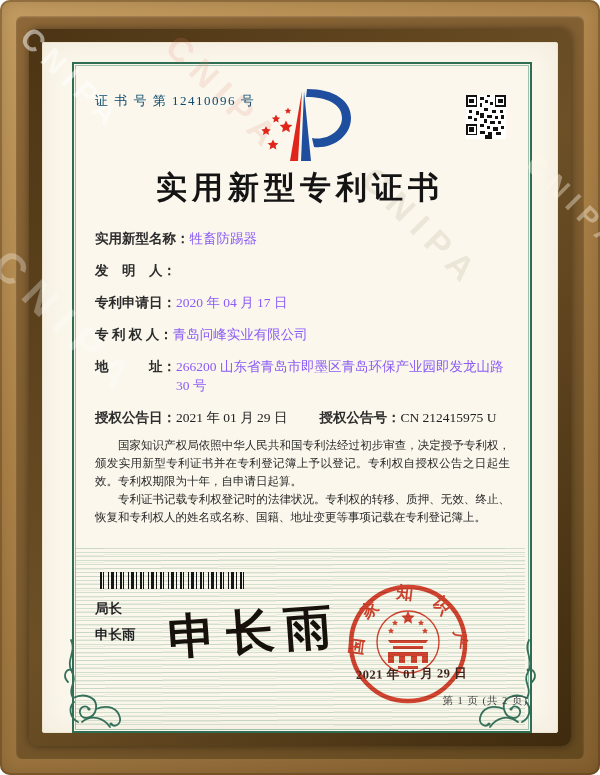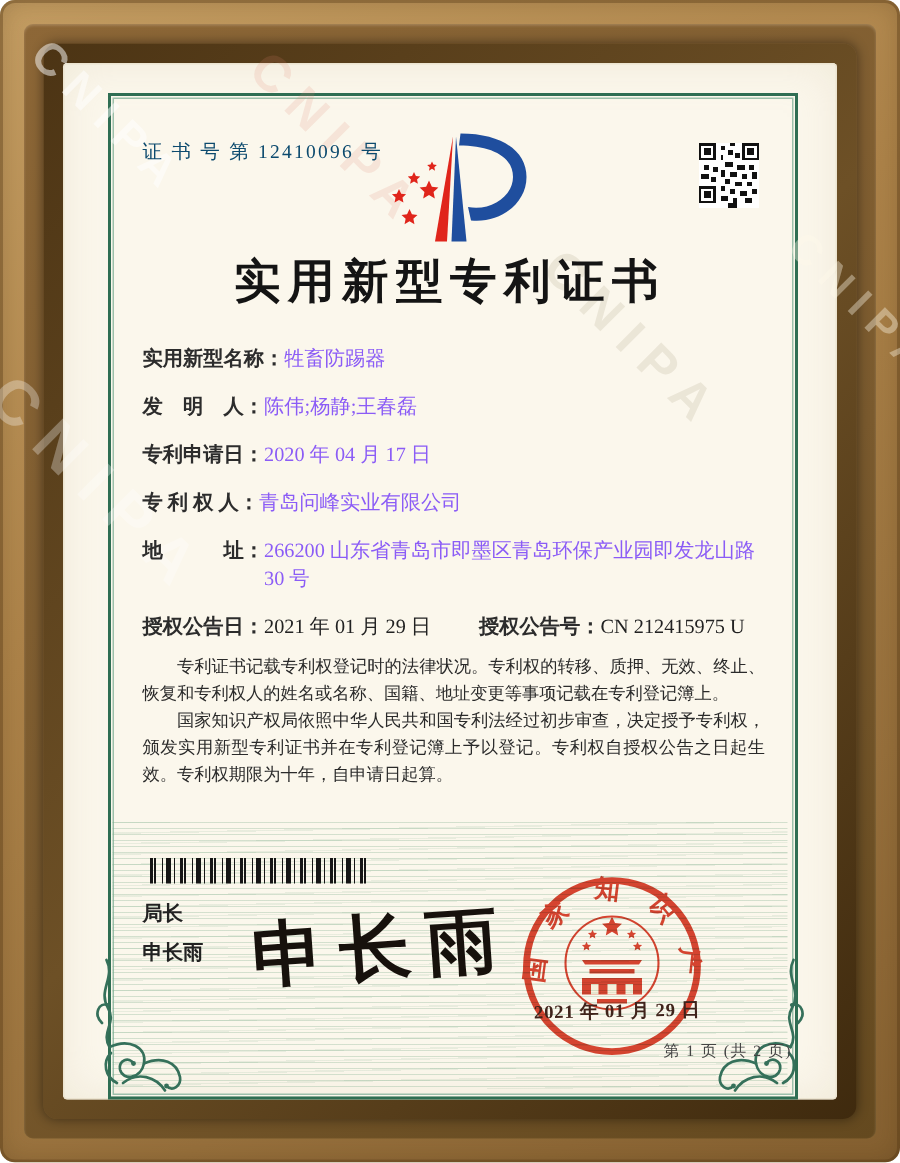--- a/index.html
+++ b/index.html
@@ -158,43 +158,42 @@
 
 <div class="title">实用新型专利证书</div>
 
 <div class="content">
   <div class="row">
     <span class="lbl">实用新型名称：</span>
     <span class="val">牲畜防踢器</span>
   </div>
   <div class="row">
     <span class="lbl">发　明　人：</span>
-    <span class="val">陈伟;杨静;王春磊</span>
   </div>
   <div class="row">
     <span class="lbl">专利申请日：</span>
     <span class="val">2020 年 04 月 17 日</span>
   </div>
   <div class="row">
     <span class="lbl">专 利 权 人：</span>
     <span class="val">青岛问峰实业有限公司</span>
   </div>
   <div class="row">
     <span class="lbl">地　　　址：</span>
     <span class="val">266200 山东省青岛市即墨区青岛环保产业园即发龙山路 30 号</span>
   </div>
   <div class="grantrow">
     <span class="lbl">授权公告日：</span>
     <span>2021 年 01 月 29 日</span>
     <span class="lbl pair2">授权公告号：</span>
     <span>CN 212415975 U</span>
   </div>
   <div class="paras">
+    <p>国家知识产权局依照中华人民共和国专利法经过初步审查，决定授予专利权，颁发实用新型专利证书并在专利登记簿上予以登记。专利权自授权公告之日起生效。专利权期限为十年，自申请日起算。</p>
     <p>专利证书记载专利权登记时的法律状况。专利权的转移、质押、无效、终止、恢复和专利权人的姓名或名称、国籍、地址变更等事项记载在专利登记簿上。</p>
-    <p>国家知识产权局依照中华人民共和国专利法经过初步审查，决定授予专利权，颁发实用新型专利证书并在专利登记簿上予以登记。专利权自授权公告之日起生效。专利权期限为十年，自申请日起算。</p>
   </div>
 </div>
 
 <div class="barcode"></div>
 
 <div class="director">
   <div>局长</div>
   <div>申长雨</div>
 </div>
 <div class="signature">申长雨</div>

